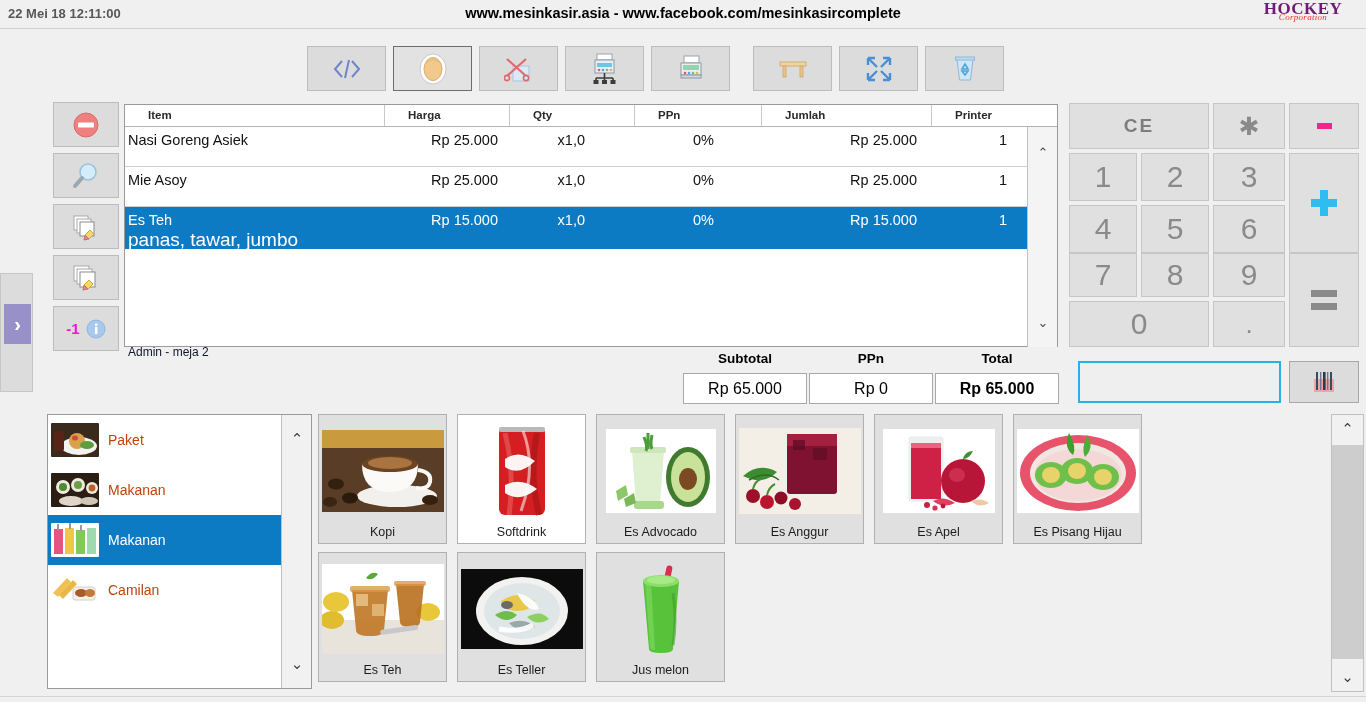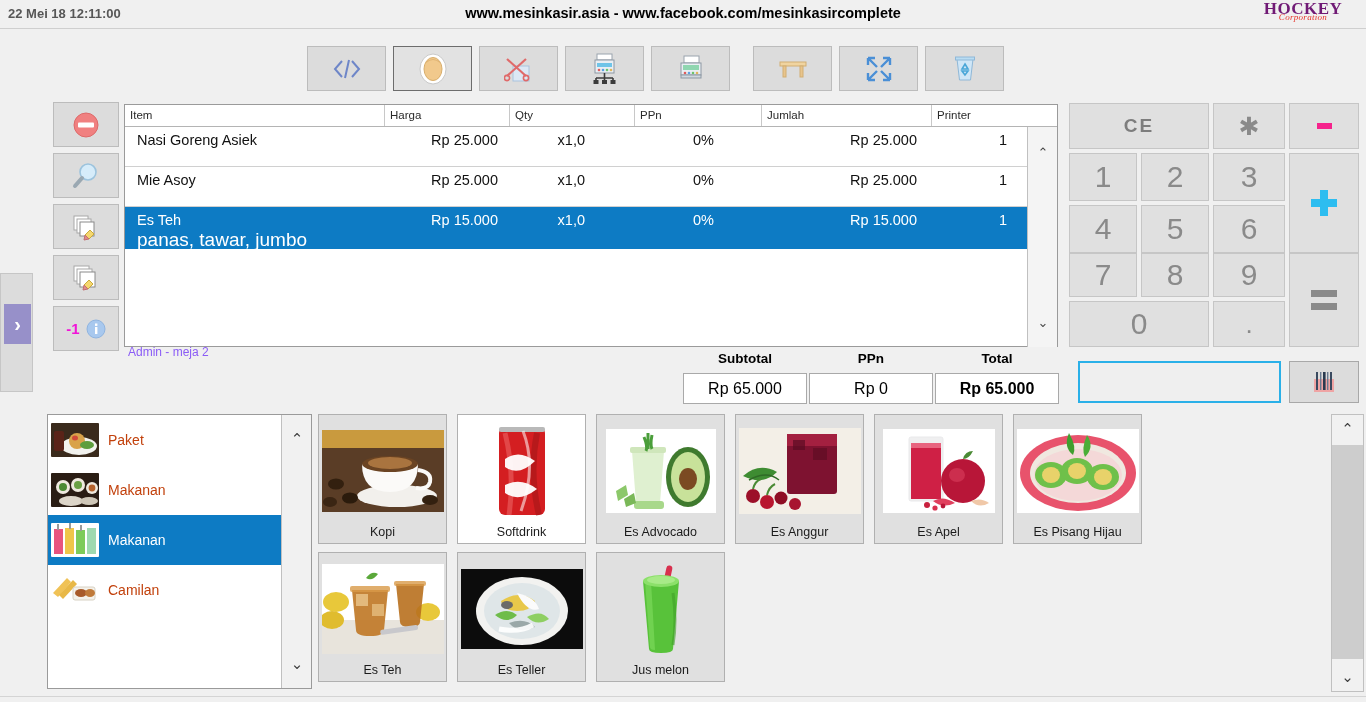--- a/index.html
+++ b/index.html
@@ -77,52 +77,52 @@
 
   
   #order-panel {
     position: absolute; left: 124px; top: 104px; width: 934px; height: 243px;
     background: #fff; border: 1px solid #9a9a9a;
   }
   #order-head {
     display: flex; height: 22px; border-bottom: 1px solid #b4b4b4;
     background: #fff; font-size: 11.5px; color: #2a2a2a;
   }
-  #order-head div { padding: 4px 0 0 5px; border-right: 1px solid #c8c8c8; }
+  #order-head div { padding: 4px 0 0 23px; border-right: 1px solid #c8c8c8; font-weight: bold; }
   .c-item { width: 260px; } .c-harga { width: 125px; } .c-qty { width: 125px; }
   .c-ppn { width: 127px; } .c-jumlah { width: 170px; } .c-printer { width: 112px; border-right: none !important; }
 
   .ord-row {
     display: flex; height: 40px; align-items: flex-start;
     border-bottom: 1px solid #d0d0d0;
     font-size: 14.5px; color: #111; padding-top: 5px;
   }
   .ord-row.sel { background: #0d7bc4; color: #fff; border-bottom: 1px solid #0d7bc4; height: 42px; }
-  .ord-row .f-item { width: 260px; padding-left: 12px; }
+  .ord-row .f-item { width: 260px; padding-left: 3px; }
   .ord-row .f-item .sub { display: block; font-size: 19px; margin-top: 1px; }
   .ord-row .f-harga { width: 125px; text-align: right; padding-right: 12px; }
   .ord-row .f-qty { width: 125px; text-align: right; padding-right: 50px; }
   .ord-row .f-ppn { width: 127px; text-align: right; padding-right: 48px; }
   .ord-row .f-jumlah { width: 170px; text-align: right; padding-right: 15px; }
   .ord-row .f-printer { width: 112px; text-align: right; padding-right: 37px; }
 
   
   #order-scroll {
     position: absolute; right: 0; top: 22px; width: 30px; height: 220px;
     background: #f4f4f4; border-left: 1px solid #c0c0c0;
   }
   #order-scroll .sc-arrow {
     position: absolute; left: 0; width: 30px; height: 22px;
     display: flex; align-items: center; justify-content: center;
     color: #4a4a4a; font-size: 13px;
   }
   #order-scroll .sc-up { top: 14px; } #order-scroll .sc-dn { bottom: 14px; }
 
   
-  #cashier-label { position: absolute; left: 128px; top: 345px; font-size: 12px; color: #8b5cf6; }
+  #cashier-label { position: absolute; left: 128px; top: 345px; font-size: 12px; color: #0f172a; }
   .tot-lab {
     position: absolute; top: 351px; font-size: 13.5px; font-weight: bold; color: #000;
     text-align: center;
   }
   .tot-box {
     position: absolute; top: 373px; height: 31px;
     background: #fff; border: 1px solid #a9a9a9;
     display: flex; align-items: center; justify-content: center;
     font-size: 16px; color: #000;
   }

